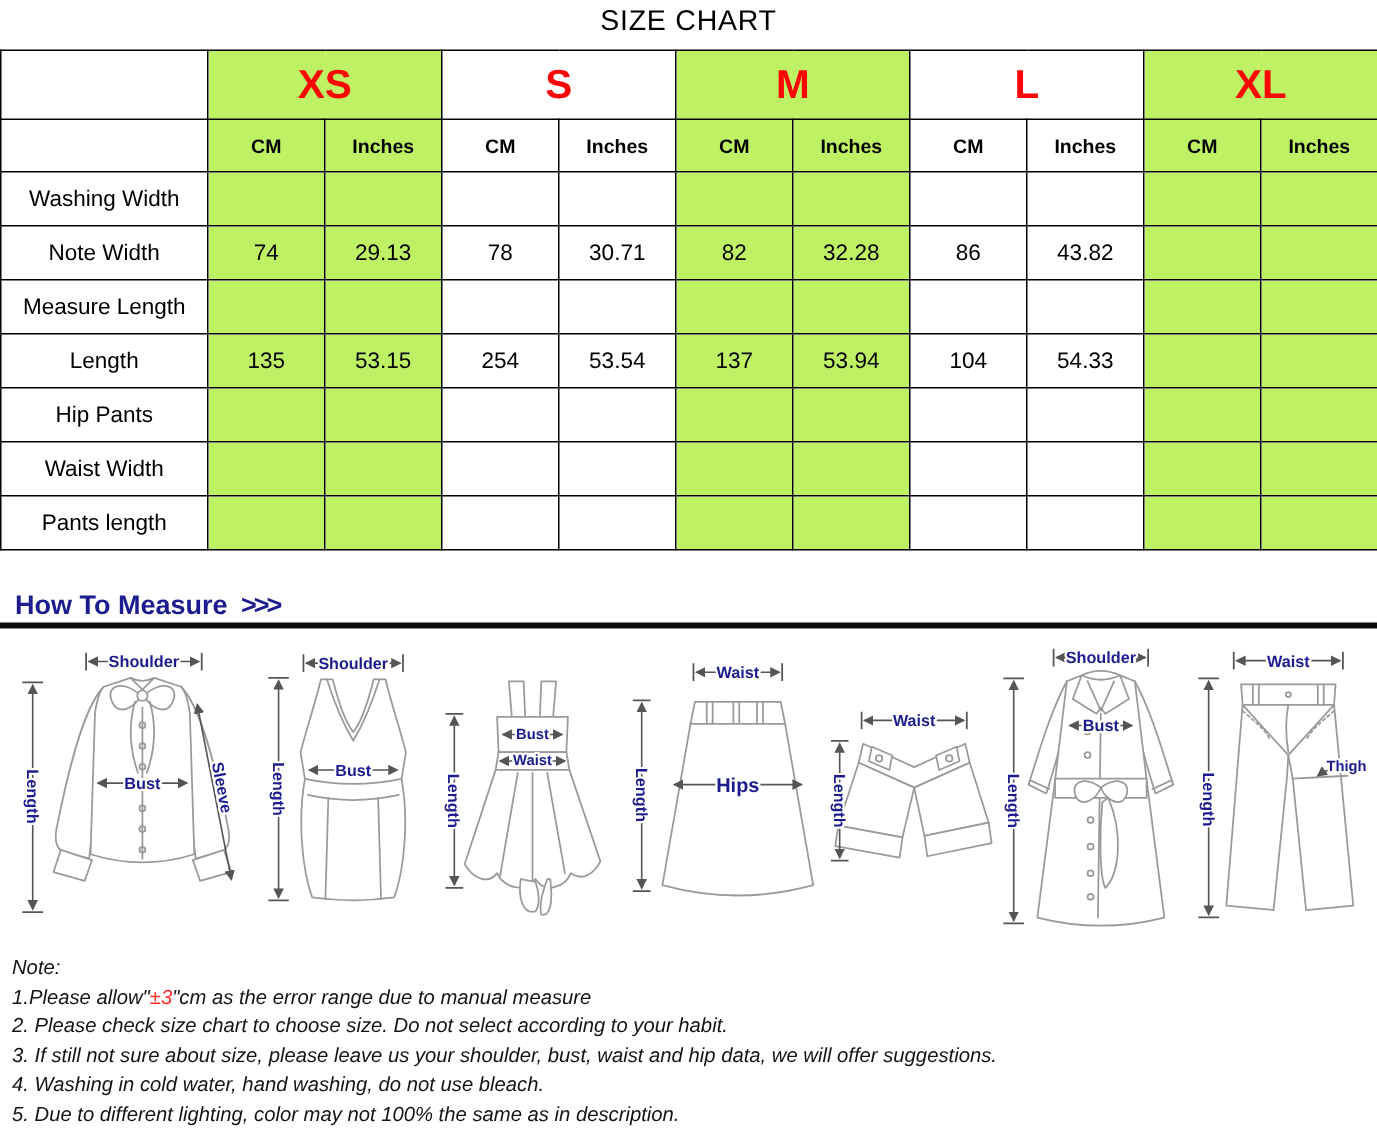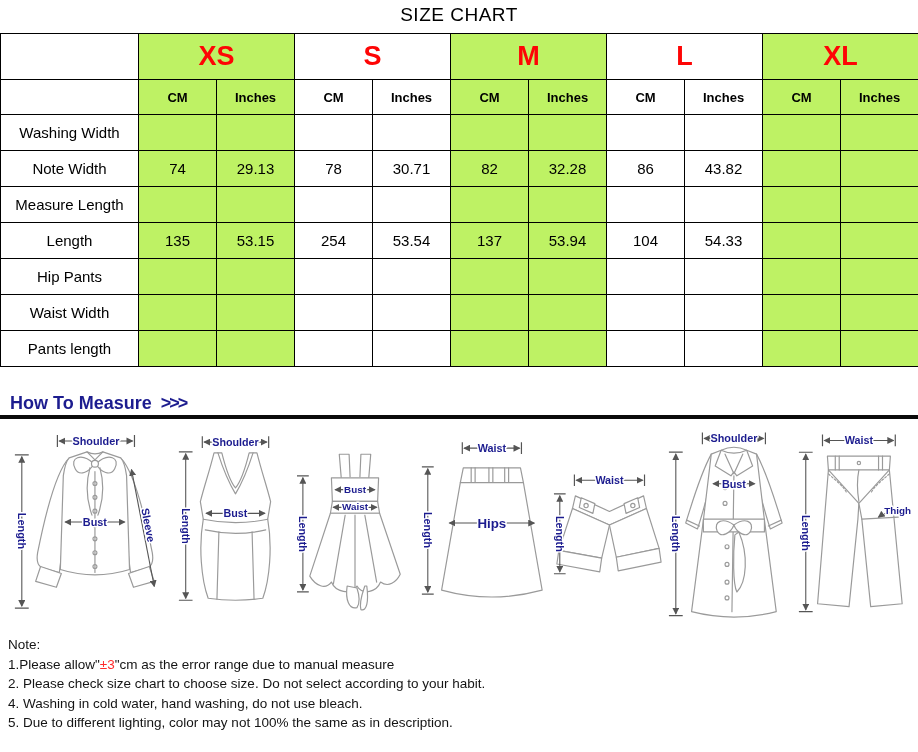--- a/index.html
+++ b/index.html
@@ -35,21 +35,21 @@
   .ae { stroke:#555; stroke-width:1.1; fill:none; marker-end:url(#ar); }
   .tk { stroke:#555; stroke-width:1.2; fill:none; }
   .dot { stroke-dasharray:2,2; }
   text.ml { font-family:"Liberation Sans",sans-serif; font-size:11px; font-weight:bold;
             fill:#1c1c8f; text-anchor:middle; paint-order:stroke fill;
             stroke:#fff; stroke-width:3px; stroke-linejoin:round; }
   text.ml-s { font-size:10px; }
   text.ml-b { font-size:13.5px; }
   text.ml-e { text-anchor:end; }
 
-  .notes { margin:4px 16px 0 8px; font-size:13.5px; color:#141414; line-height:19.5px; }
+  .notes { margin:4px 16px 0 8px; font-size:13.5px; color:#141414; line-height:19.5px;font-style:italic; }
   .red { color:#ff2b2b; }
 </style>
 </head>
 <body>
 
 <div class="page">
 
   <div class="title">SIZE CHART</div>
 
   <table class="size-table">
@@ -336,17 +336,18 @@
       <text class="ml" x="68" y="18">Waist</text>
       <text class="ml ml-s ml-e" x="121" y="89">Thigh</text>
       <text class="ml" x="14" y="112" transform="rotate(90 14 108)">Length</text>
     </svg>
   </div>
 
   <div class="notes">
     <div>Note:</div>
     <div><span>1.Please allow"</span><span class="red">±3</span><span>"cm as the error range due to manual measure</span></div>
     <div>2. Please check size chart to choose size. Do not select according to your habit.</div>
+    <div>3. If still not sure about size, please leave us your shoulder, bust, waist and hip data, we will offer suggestions.</div>
     <div>4. Washing in cold water, hand washing, do not use bleach.</div>
     <div>5. Due to different lighting, color may not 100% the same as in description.</div>
   </div>
 
 </div>
 
 </body></html>

